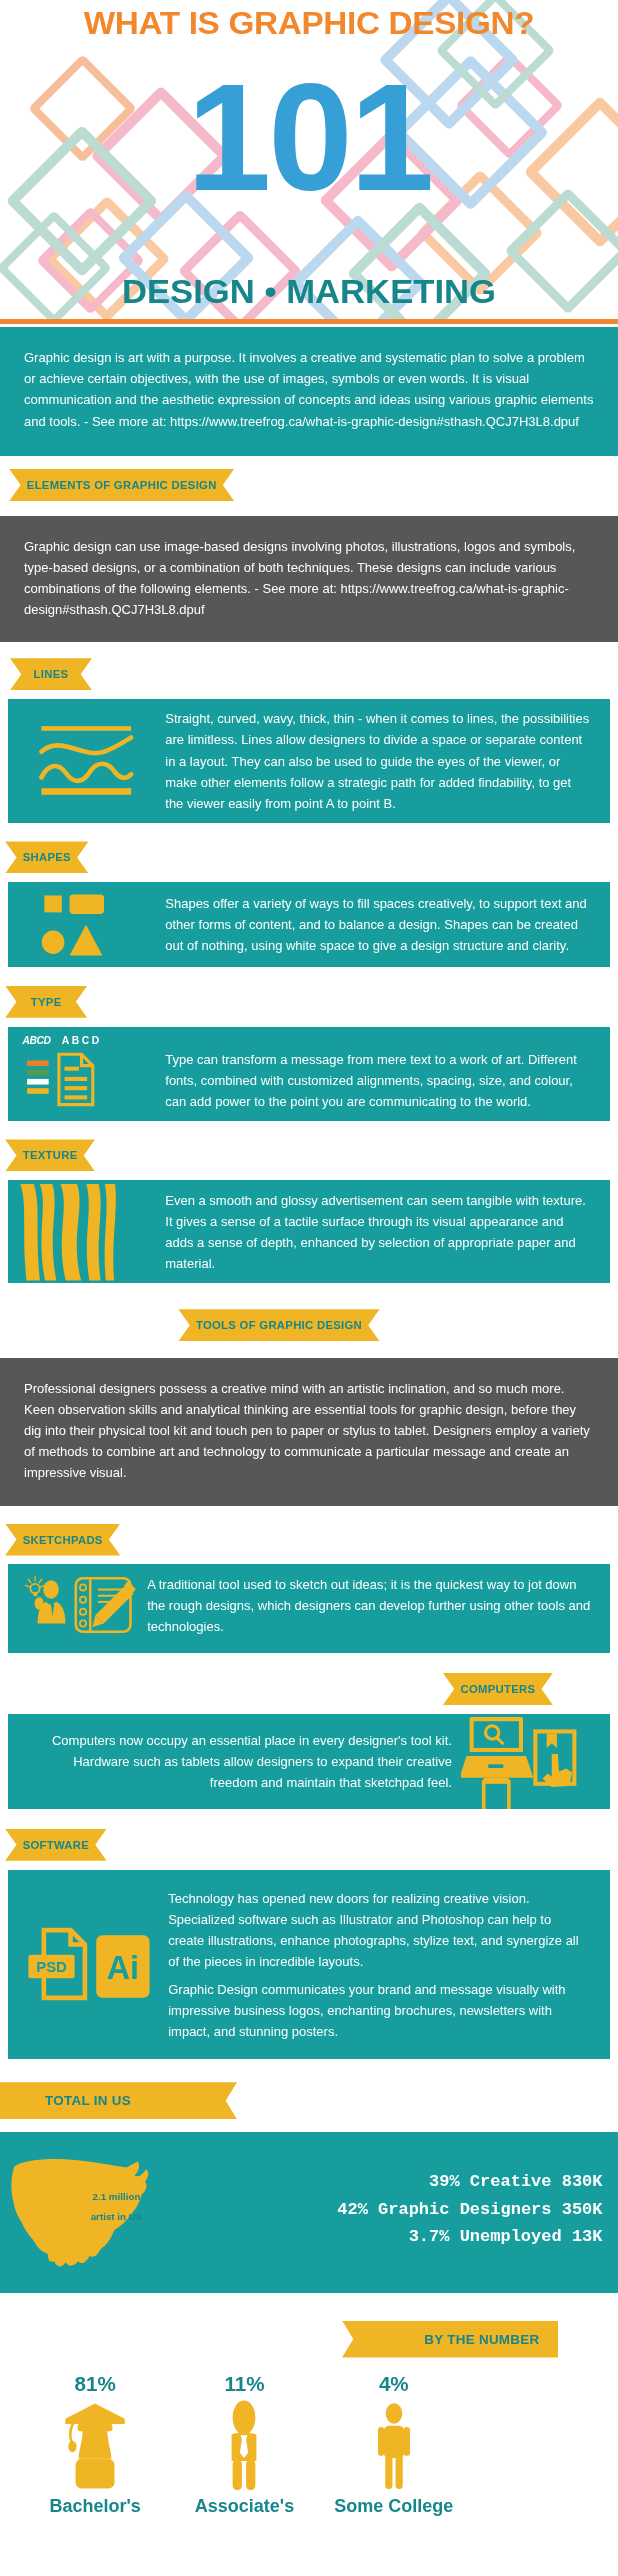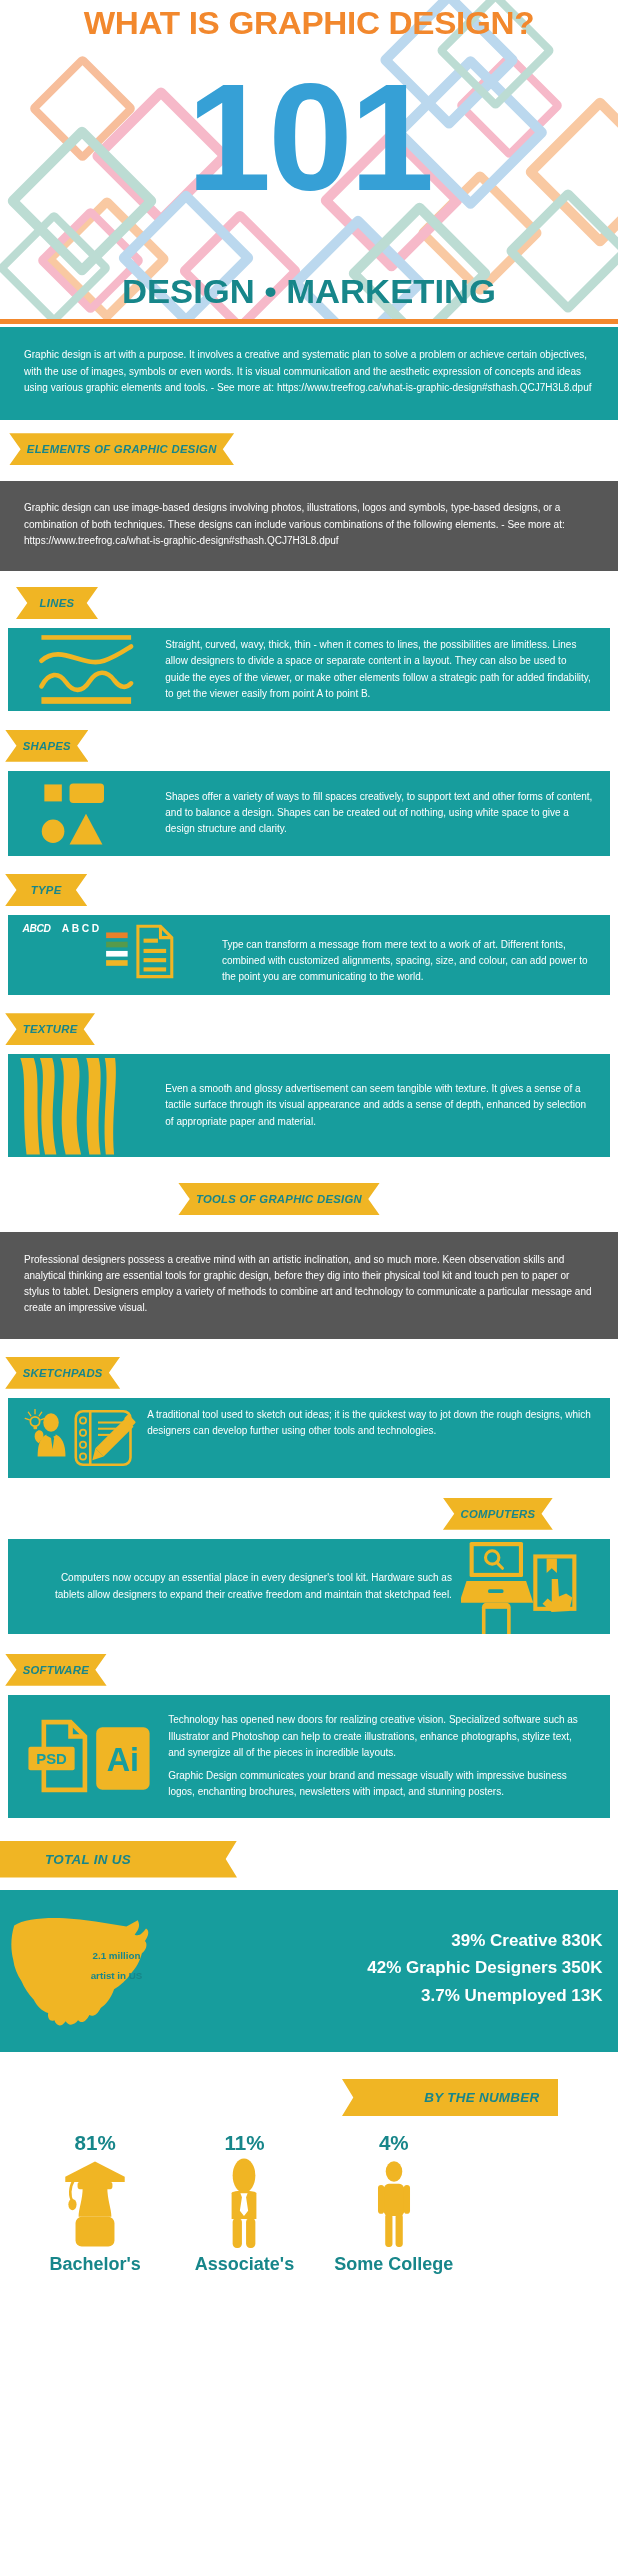--- a/index.html
+++ b/index.html
@@ -34,50 +34,50 @@
     letter-spacing:0px; white-space:nowrap;
     transform:scaleX(1.05); transform-origin:center;
   }
 
   .orange-rule { width:618px; height:5.2px; background:#F2882D; }
 
   
   .teal-block { background:#179D9D; color:#ffffff; width:618px; }
   .gray-block { background:#575757; color:#ffffff; width:618px; }
   .body-txt {
-    font-size:10px; line-height:1.62; color:#ffffff;
+    font-size:13px; line-height:1.62; color:#ffffff;
     font-family:"Liberation Sans", sans-serif;
   }
 
   
   .ribbon {
     position:relative; display:inline-block; background:#F0B524;
     color:#17868A; font-weight:700; font-size:11.3px; letter-spacing:0.3px;
     height:32px; line-height:32px; padding:0 17.5px;
     clip-path: polygon(0 0, 100% 0, calc(100% - 11.3px) 50%, 100% 100%, 0 100%, 11.3px 50%);
   }
   .ribbon.left-flat { clip-path: polygon(0 0, 100% 0, calc(100% - 11.3px) 50%, 100% 100%, 0 100%); }
   .ribbon.right-flat { clip-path: polygon(0 0, 100% 0, 100% 100%, 0 100%, 11.3px 50%); margin-top: 9px; }
-  .ribbon-row { width:558px; padding:0 8.2px; display:flex;font-style:italic; }
+  .ribbon-row { width:558px; padding:0 8.2px; display:flex; }
   .ribbon-row.center { justify-content:center; }
   .ribbon-row.right { justify-content:flex-end; }
 
   .sec-gap { height:13.4px; }
 
   
   .el-card { display:flex; align-items:center; width:602px; margin:0 8.2px; background:#179D9D; }
   .el-icon { flex:0 0 155px; display:flex; align-items:center; justify-content:center; }
   .el-text { flex:1; padding:9.3px 17.5px 9.3px 2.1px; }
 
   
   .stats-wrap { display:flex; align-items:center; width:618px; background:#179D9D; }
   .map-col { flex:0 0 222px; position:relative; display:flex; align-items:center; justify-content:center; }
   .map-label { position:absolute; left:78px; top:38px; color:#17868A; font-weight:700; font-size:9.8px; line-height:2.05; text-align:center; width:77px; }
   .stats-col { flex:1; padding-right:15.5px; text-align:right; }
-  .stat-line { color:#fff; font-weight:700; font-size:17px; line-height:1.62; letter-spacing:0px; }
+  .stat-line { color:#fff; font-weight:700; font-size:17px; line-height:1.62; letter-spacing:0px;font-family:Liberation Mono, monospace; }
 
   
   .num-row { display:flex; width:489px; padding:0 20.6px; }
   .num-cell { flex:1; text-align:center; }
   .num-pct { color:#17868A; font-weight:700; font-size:20.6px; line-height:1.1; }
   .num-fig { height:96px; display:flex; align-items:flex-end; justify-content:center; }
   .num-label { color:#17868A; font-weight:700; font-size:18px; margin-top:4.1px; }
 
   .type-abcd {
     color:#ffffff; font-weight:700; font-style:italic; font-size:10.3px;
@@ -136,21 +136,21 @@
 </div>
 
 <div style="height:15.5px;"></div>
 
 <div class="gray-block" style="padding:19.6px 24px 21.6px 24px;">
   <p class="body-txt">Graphic design can use image-based designs involving photos, illustrations, logos and symbols, type-based designs, or a combination of both techniques. These designs can include various combinations of the following elements. - See more at: https://www.treefrog.ca/what-is-graphic-design#sthash.QCJ7H3L8.dpuf</p>
 </div>
 
 <div style="height:16.5px;"></div>
 
-<div class="ribbon-row" style="padding-left:16px;">
+<div class="ribbon-row" style="padding-left:10px;">
   <div class="ribbon" style="min-width:82px; text-align:center;">LINES</div>
 </div>
 <div style="height:8.8px;"></div>
 <div class="el-card">
   <div class="el-icon">
     <svg width="108" height="82" viewBox="0 0 210 160">
       <rect x="18" y="12" width="175" height="9" fill="#F0B524"></rect>
       <path d="M18 62 C 55 28, 100 76, 140 62 C 165 53, 180 42, 193 34" fill="none" stroke="#F0B524" stroke-width="9" stroke-linecap="round"></path>
       <path d="M18 112 C 32 84, 52 84, 66 104 C 80 124, 98 124, 112 102 C 126 80, 146 80, 160 100 C 172 116, 184 116, 193 106" fill="none" stroke="#F0B524" stroke-width="9" stroke-linecap="round"></path>
       <rect x="18" y="133" width="175" height="13" fill="#F0B524"></rect>
@@ -181,21 +181,21 @@
   </div>
 </div>
 
 <div style="height:18.5px;"></div>
 
 <div class="ribbon-row" style="padding-left:5.2px;">
   <div class="ribbon" style="min-width:82px; text-align:center;">TYPE</div>
 </div>
 <div style="height:8.8px;"></div>
 <div class="el-card" style="align-items:flex-start;">
-  <div class="el-icon" style="align-items:flex-start; padding:8.2px 0 8.2px 14.4px;">
+  <div class="el-icon" style="flex-direction:column; align-items:flex-start; padding:8.2px 0 8.2px 14.4px;">
     <div style="display:flex; align-items:baseline; margin-bottom:5.2px;">
       <span class="type-abcd">ABCD</span>
       <span class="type-abcd2">ABCD</span>
     </div>
     <svg width="118" height="61" viewBox="0 0 230 118">
       <rect x="8" y="18" width="42" height="11" fill="#E8812A"></rect>
       <rect x="8" y="36" width="42" height="11" fill="#579A4B"></rect>
       <rect x="8" y="54" width="42" height="11" fill="#FFFFFF"></rect>
       <rect x="8" y="72" width="42" height="11" fill="#F0B524"></rect>
       <path d="M70 6 h 44 l 22 22 v 76 h -66 Z" fill="none" stroke="#F0B524" stroke-width="6"></path>

